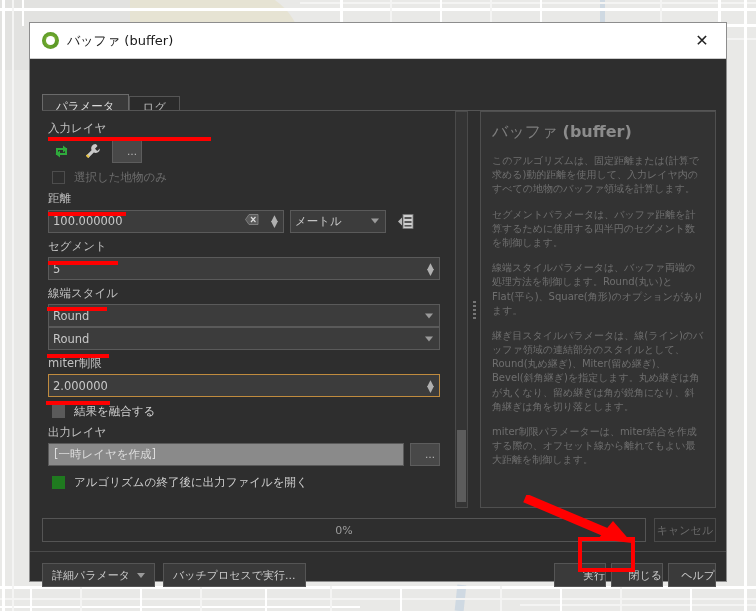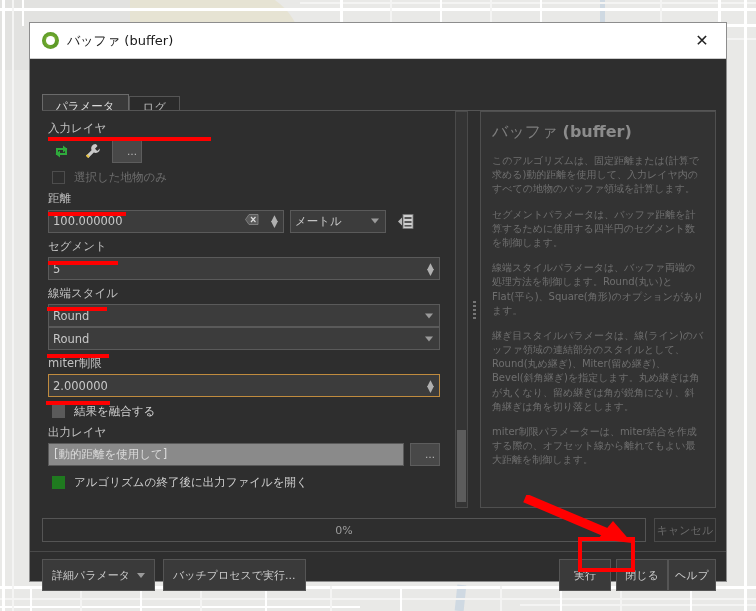--- a/index.html
+++ b/index.html
@@ -313,25 +313,25 @@
     width: 100%; height: 1px; background: #4a4a4a;
   }
 
   #button-row {
     position: absolute;
     left: 12px; top: 503px;
     width: 674px; height: 26px;
     display: flex; align-items: center;
   }
   .btn {
-    height: 32px;
+    height: 24px;
     border: 1px solid #555;
     box-sizing: border-box;
     background: #3a3a3a;
-    display: flex; align-items: center; justify-content: center;
+    display: flex; align-items: center; justify-content: flex-end;
     color: #ccc; font-size: 11px;
     padding: 0 9px;
     cursor: pointer;
     white-space: nowrap;
   }
   .btn .caret {
     margin-left: 7px;
     width: 0; height: 0;
     border-left: 4px solid transparent;
     border-right: 4px solid transparent;
@@ -489,21 +489,21 @@
         </div>
 
         <div class="checkrow">
           <span class="checkbox solid"></span>
           <span class="checklabel">結果を融合する</span>
         </div>
 
         <div class="field-label">出力レイヤ</div>
         <div class="row">
           <div class="out-edit">
-            <span>[動的距離を使用して]</span>
+            <span>[一時レイヤを作成]</span>
           </div>
           <span class="browse-btn">…</span>
         </div>
 
         <div class="checkrow" style="margin-top:9px;">
           <span class="checkbox green"></span>
           <span class="checklabel">アルゴリズムの終了後に出力ファイルを開く</span>
         </div>
 
       </div>
@@ -541,21 +541,21 @@
 
     <div id="button-row">
       <div class="btn">
         <span>詳細パラメータ</span>
         <span class="caret"></span>
       </div>
       <div class="btn" style="margin-left:8px;">バッチプロセスで実行...</div>
       <div class="spacer"></div>
       <div class="btn" style="width:52px;padding:0;">実行</div>
       <div class="btn" style="margin-left:5px;width:52px;padding:0;">閉じる</div>
-      <div class="btn" style="width:48px;padding:8px;">ヘルプ</div>
+      <div class="btn" style="margin-left:5px;width:48px;padding:0;">ヘルプ</div>
     </div>
 
   </div>
 </div>
 
 <div class="redline" style="left:48px;top:137px;width:163px;"></div>
 <div class="redline" style="left:48px;top:212px;width:78px;"></div>
 <div class="redline" style="left:48px;top:261px;width:70px;"></div>
 <div class="redline" style="left:47px;top:307px;width:60px;"></div>
 <div class="redline" style="left:47px;top:354px;width:62px;"></div>

